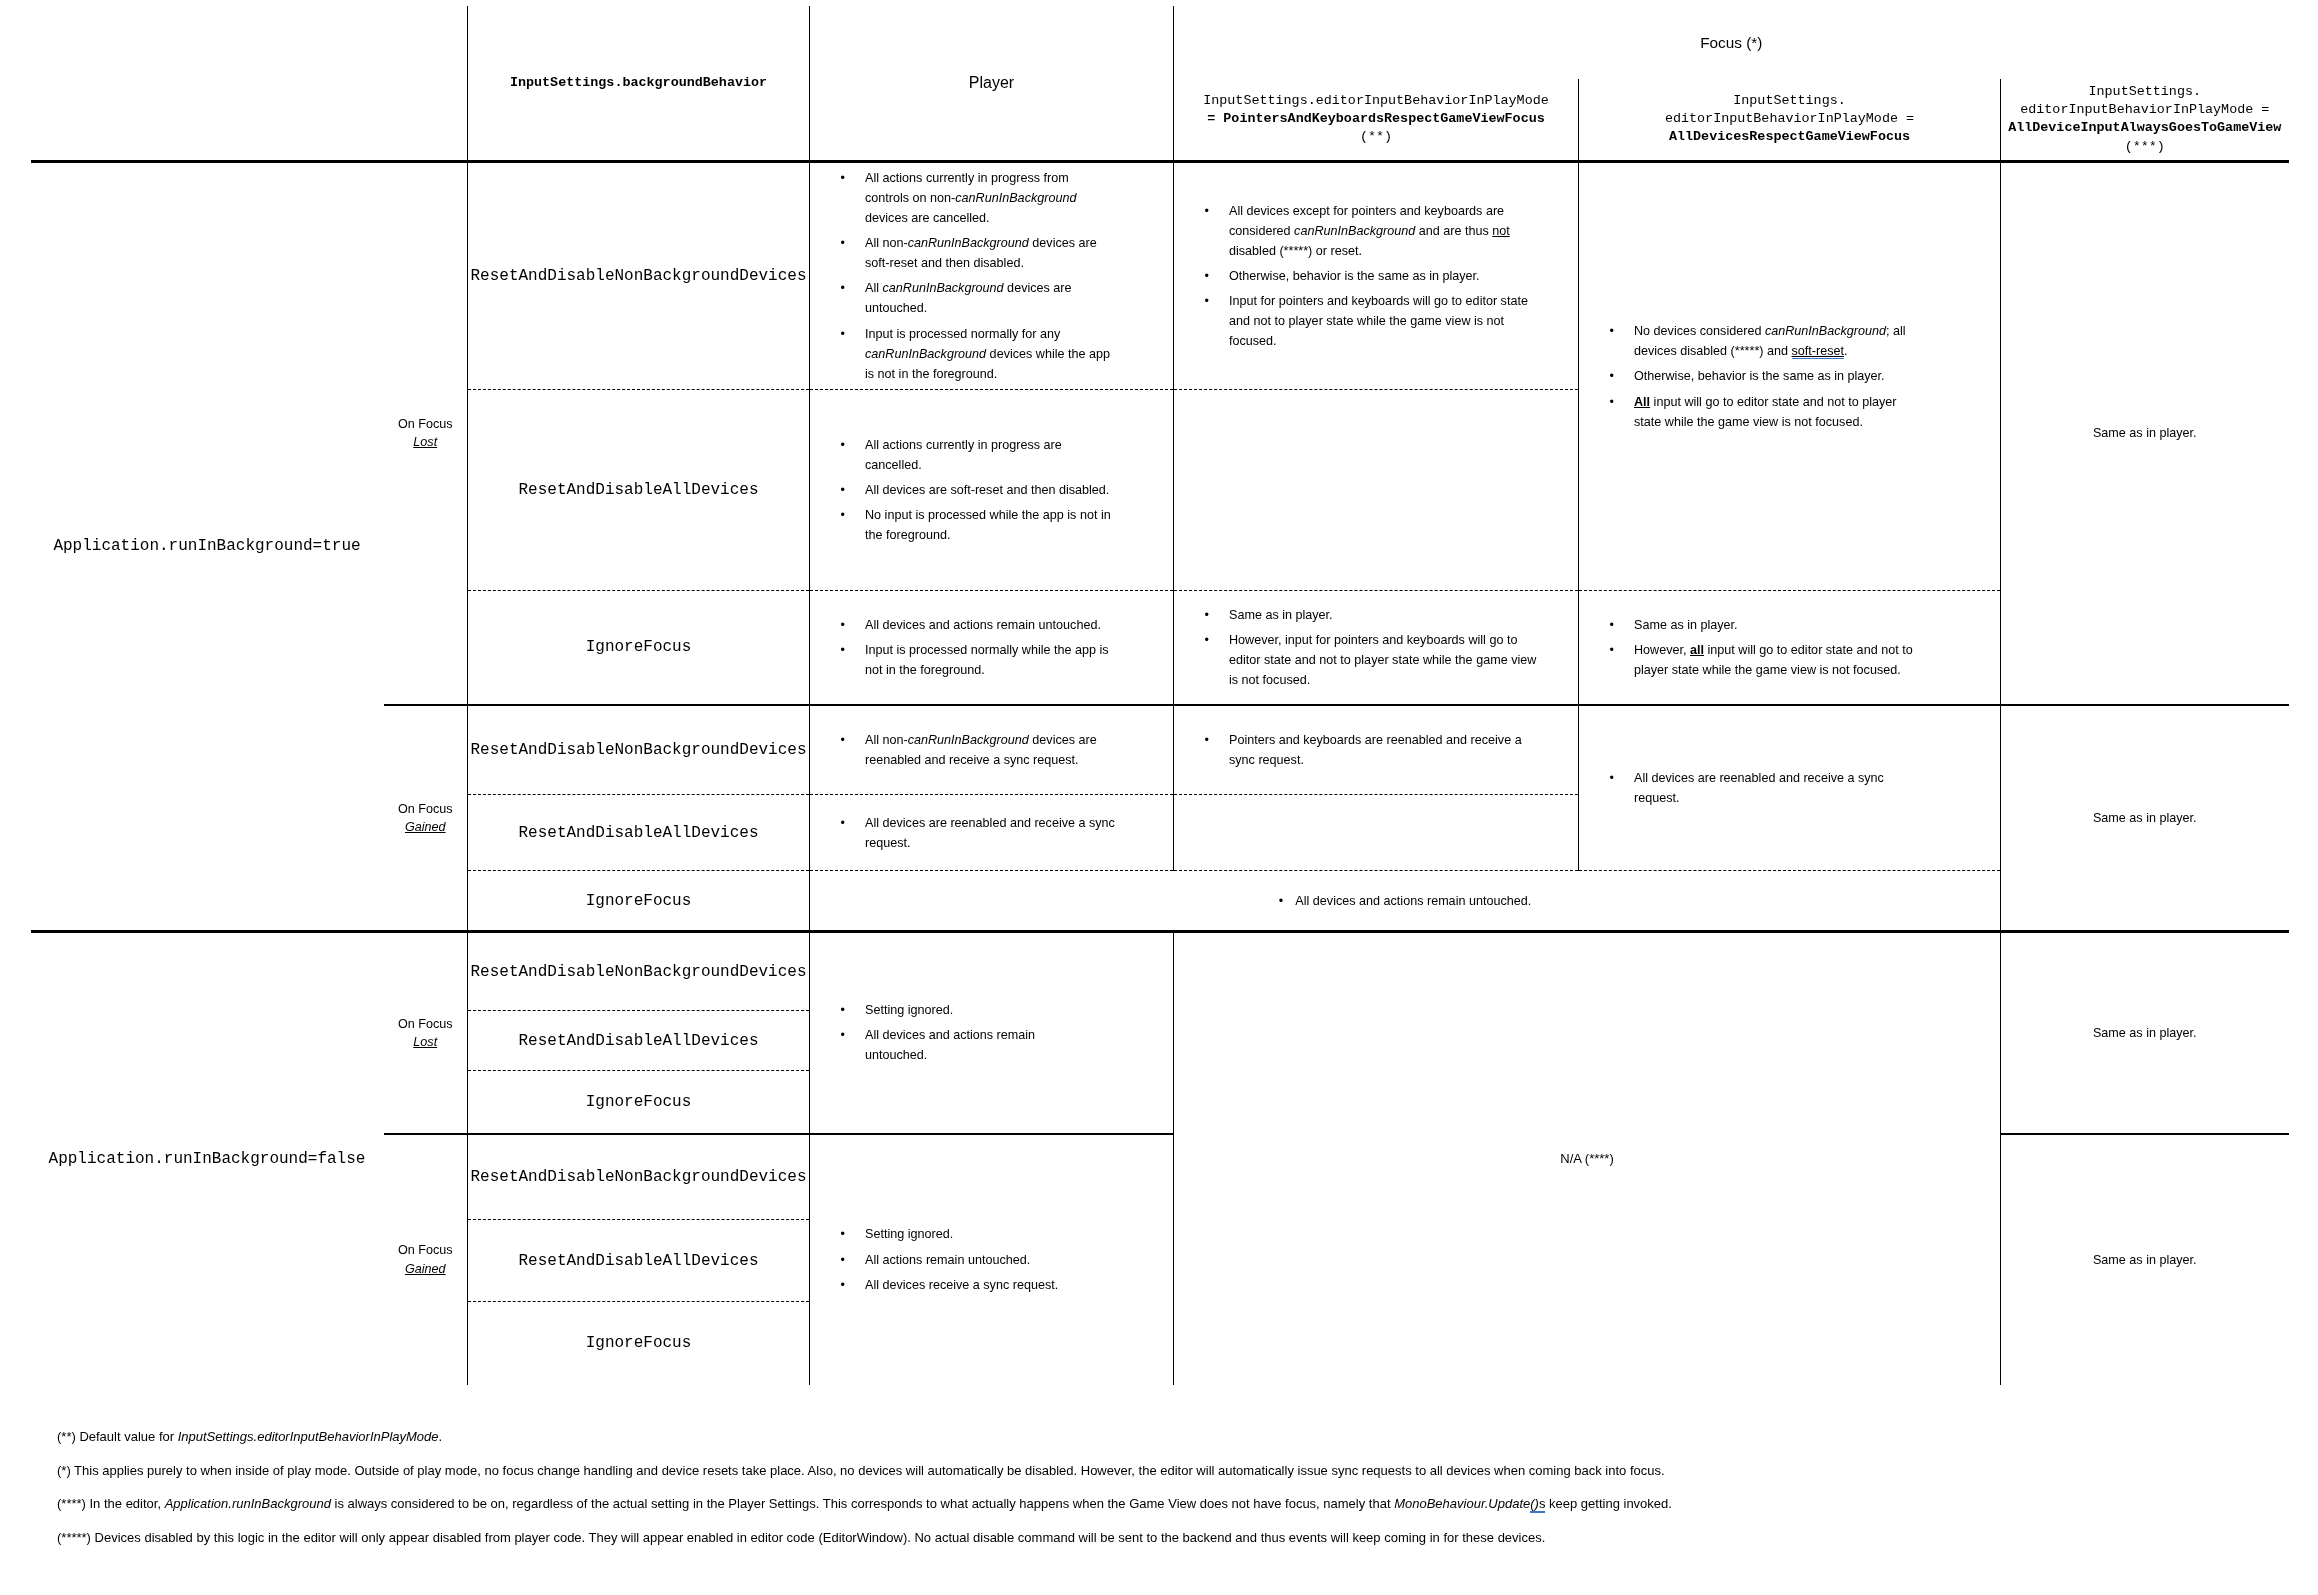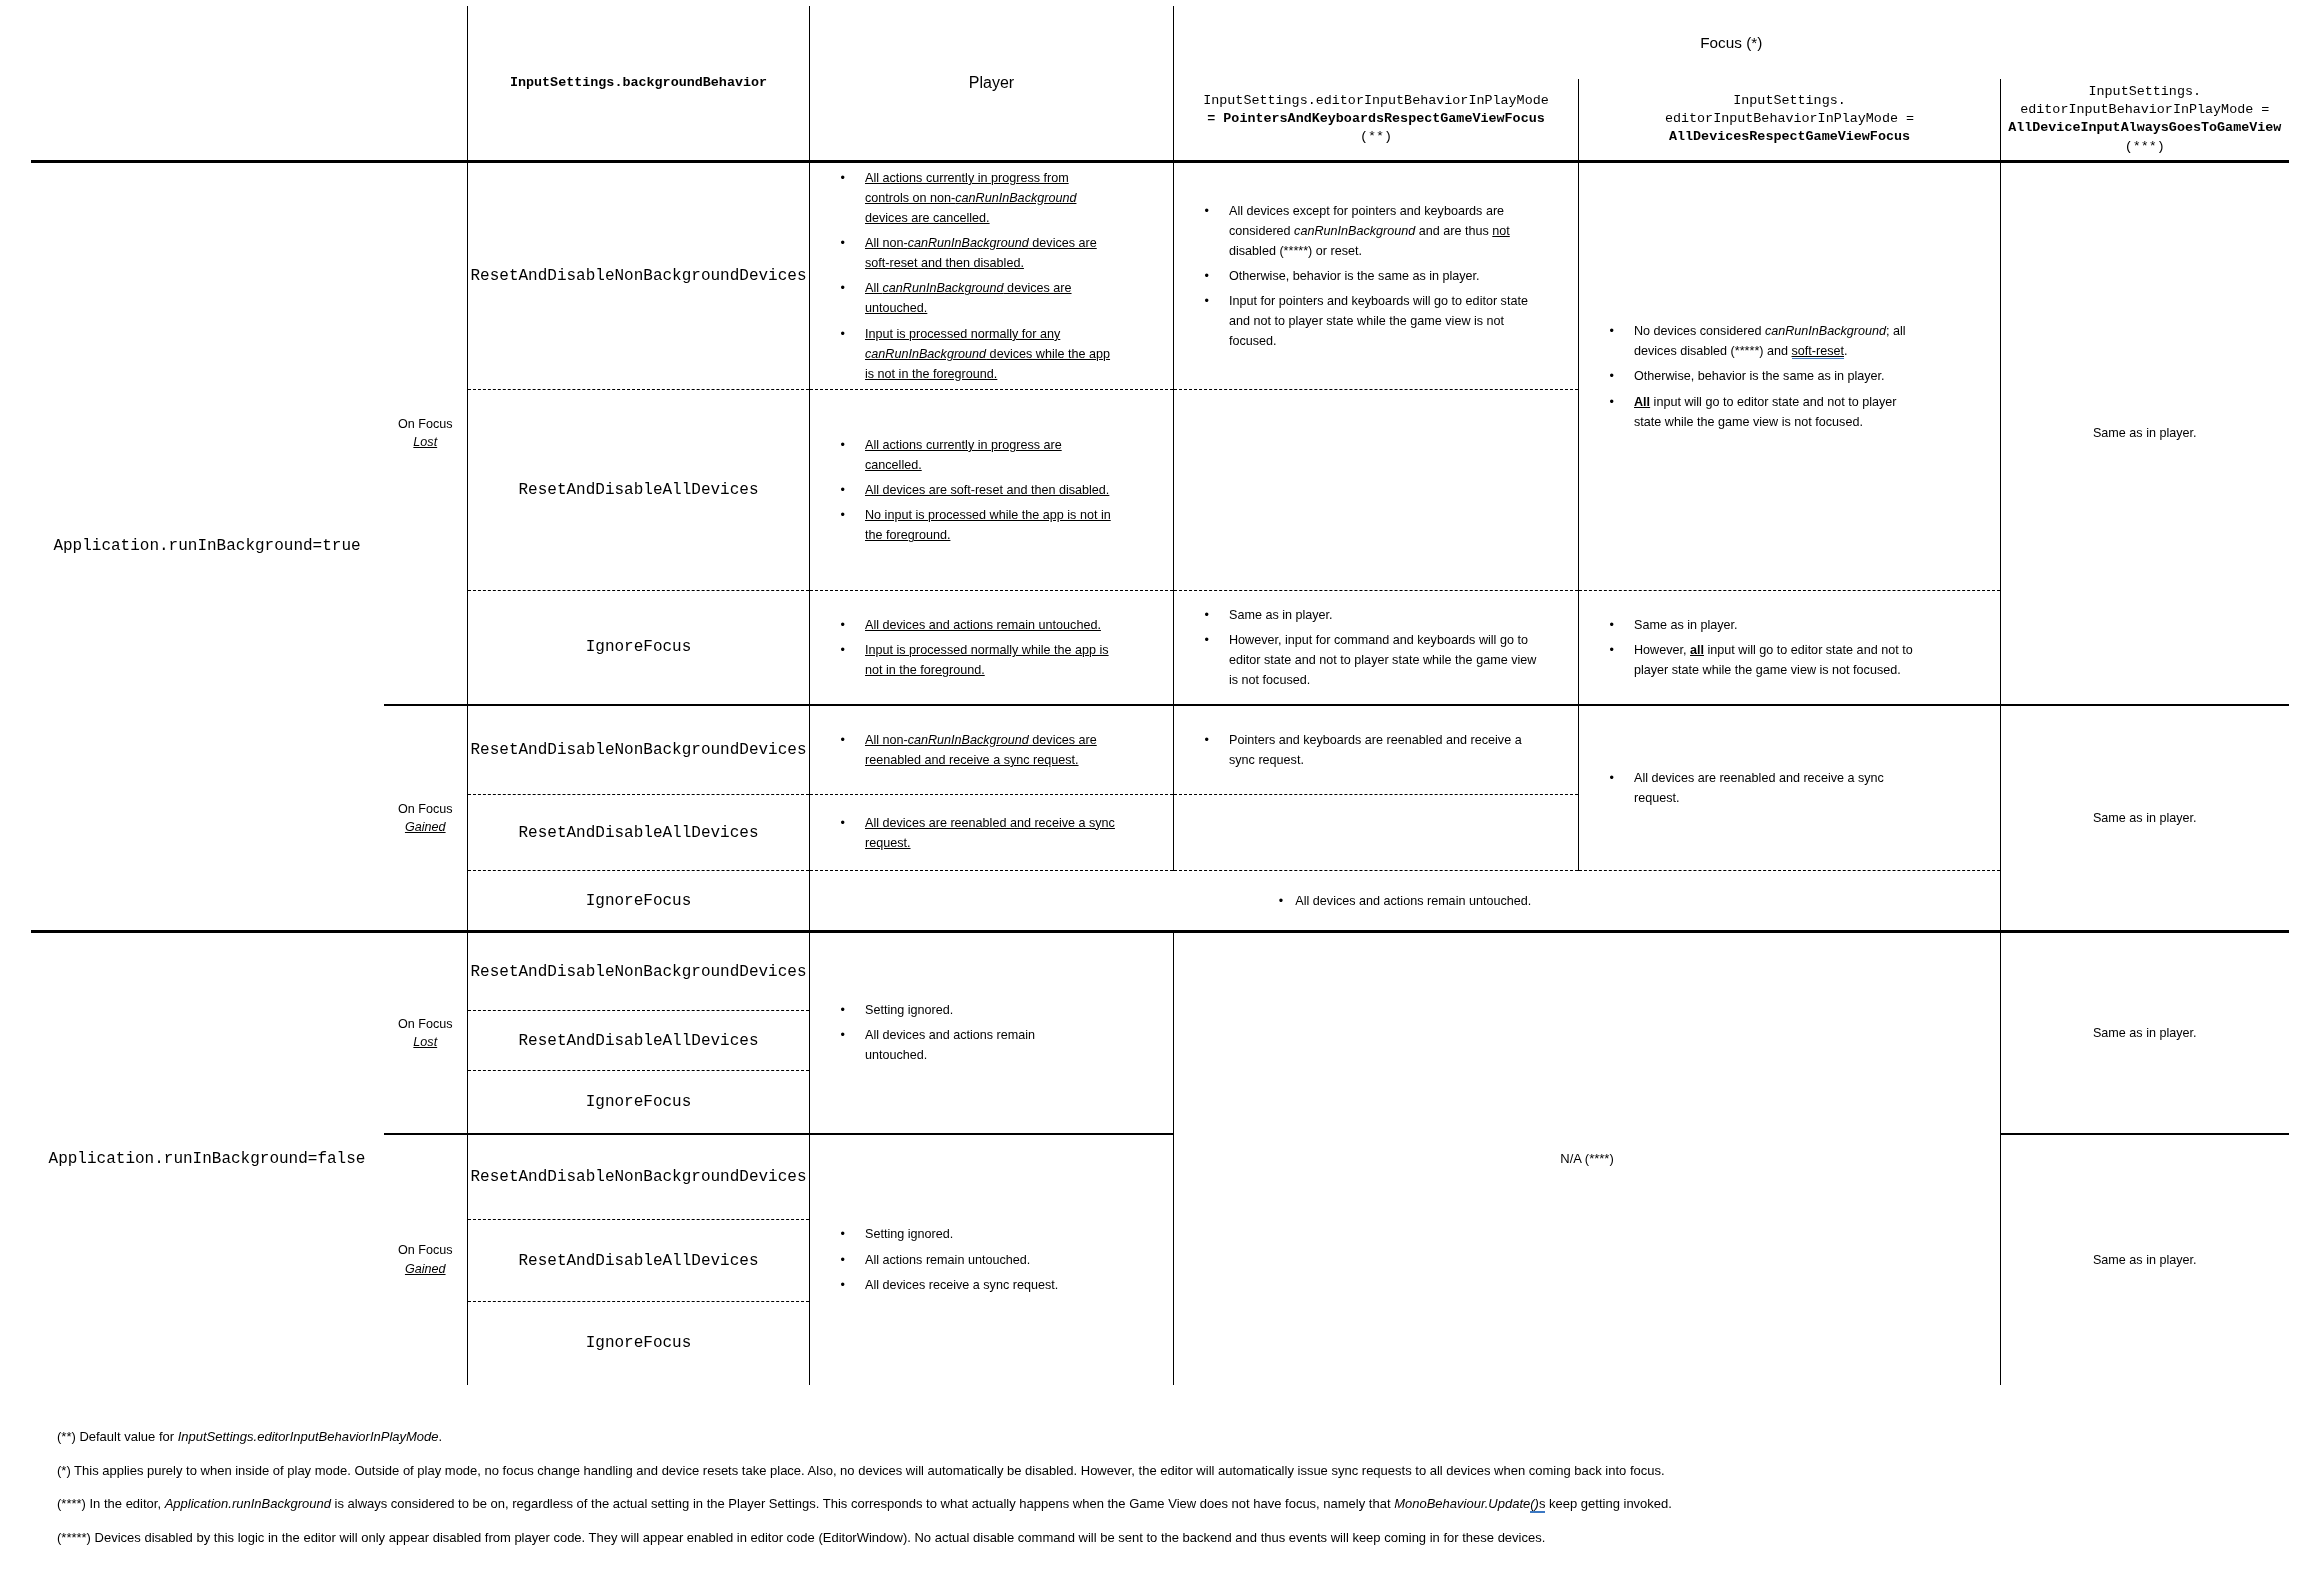--- a/index.html
+++ b/index.html
@@ -20,21 +20,21 @@
   .ed-title{font-size:15.3px;text-align:center;vertical-align:middle;}
   
   .mono{font-family:"Liberation Mono","DejaVu Sans Mono",monospace;font-size:16px;text-align:center;}
   .focus{text-align:center;font-size:12.6px;line-height:18.3px;}
   .iu{font-style:italic;text-decoration:underline;}
   .samep{text-align:center;font-size:12.6px;}
   .na-cell{text-align:center;font-size:13px;}
   ul.blist{margin:0;padding:0 0 0 55px;list-style:none;}
   ul.blist li{position:relative;margin:5.3px 0;}
   ul.blist li::before{content:"\2022";position:absolute;left:-24.4px;top:0;}
-  td.p4{padding-right:58px;text-decoration:underline;}
+  td.p4{padding-right:58px;}
   td.p5{padding-right:34px;}
   td.p6{padding-right:73px;}
   td.tight{padding-right:73px;}
   td.center-cell{text-align:center;}
   ul.ul-center{margin:0;padding:0;list-style:none;display:inline-block;text-align:left;}
   ul.ul-center li::before{content:"\2022";display:inline-block;margin-right:12.2px;}
   i{font-style:italic;}
   .lnk{text-decoration:underline;border-bottom:1.1px solid #3b78c3;}
   .gsq{border-bottom:2.3px double #3b78c3;}
   
@@ -129,21 +129,21 @@
       <td class="bl sep mono">IgnoreFocus</td>
       <td class="bl sep p4">
             <ul class="blist">
               <li>All devices and actions remain untouched.</li>
               <li>Input is processed normally while the app is not in the foreground.</li>
             </ul>
           </td>
       <td class="bl sep p5">
             <ul class="blist">
               <li>Same as in player.</li>
-              <li>However, input for command and keyboards will go to editor state and not to player state while the game view is not focused.</li>
+              <li>However, input for pointers and keyboards will go to editor state and not to player state while the game view is not focused.</li>
             </ul>
           </td>
       <td class="bl sep p6">
             <ul class="blist">
               <li>Same as in player.</li>
               <li>However, <b><u>all</u></b> input will go to editor state and not to player state while the game view is not focused.</li>
             </ul>
           </td>
     </tr>
 

